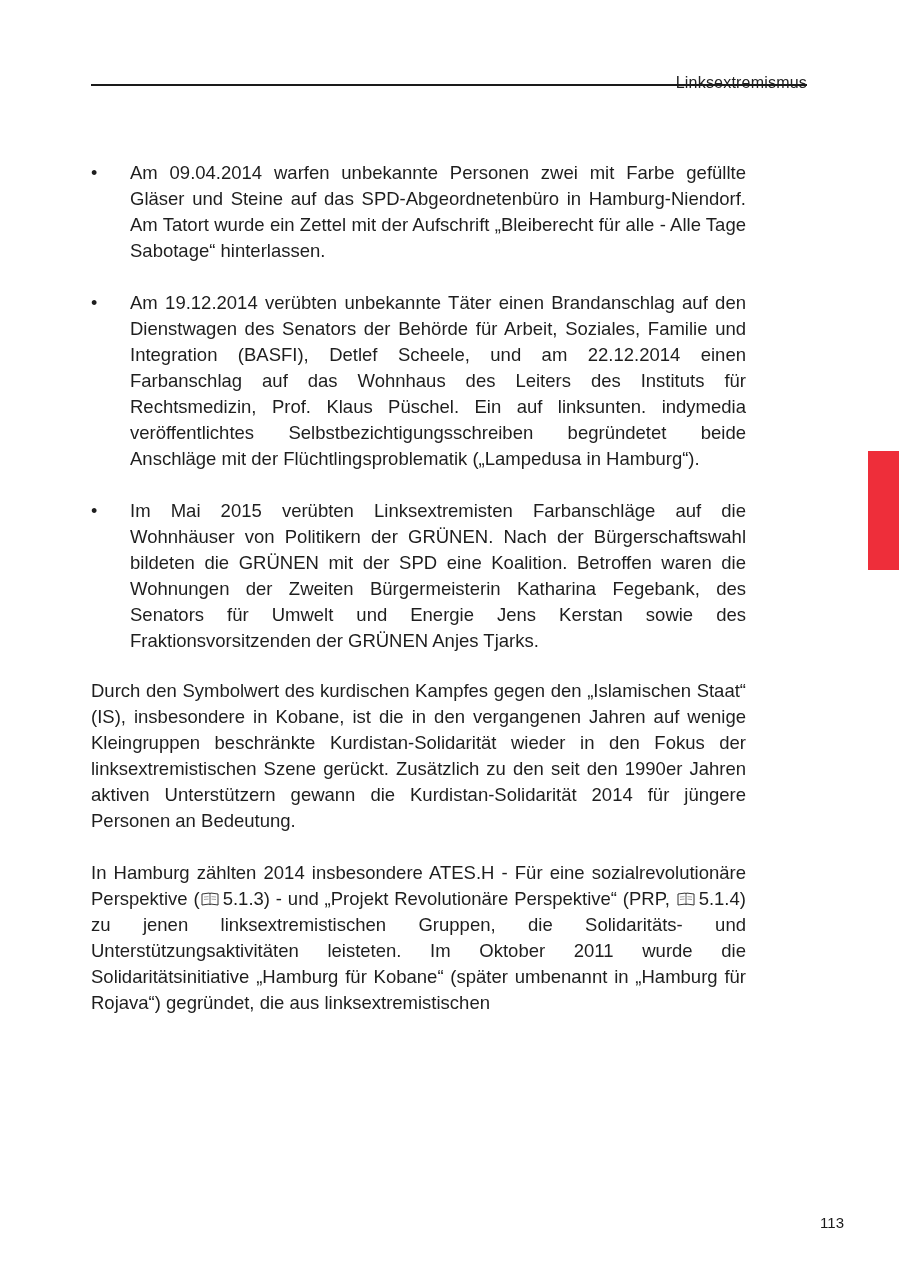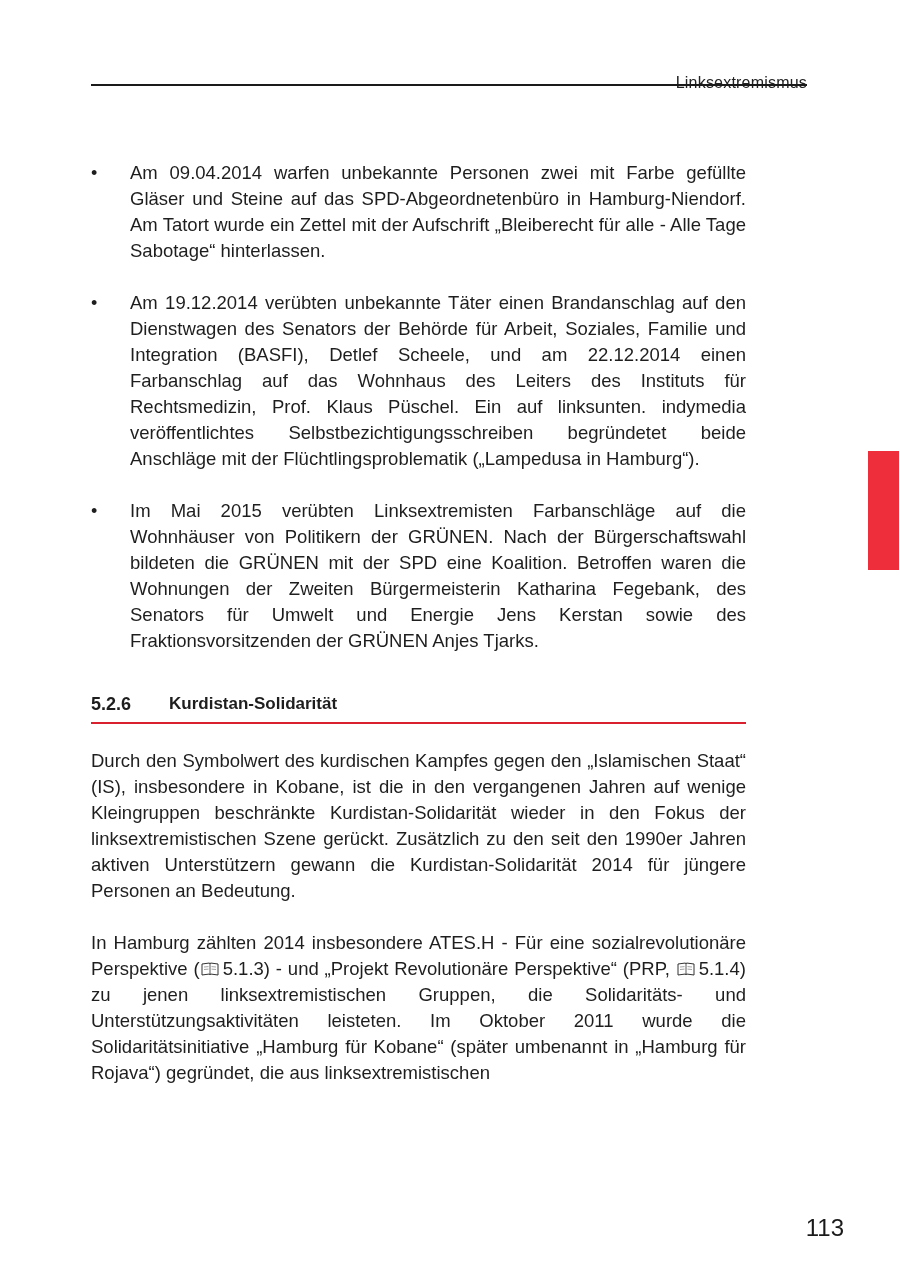--- a/index.html
+++ b/index.html
@@ -13,21 +13,21 @@
   p { margin: 0; font-size: 18.5px; line-height: 26px; text-align: justify; hyphens: manual; }
   .indent { padding-left: 39px; }
   .bullet { position: relative; padding-left: 39px; }
   .bullet .dot { position: absolute; left: 0; top: 0; width: 20px; font-size: 18px; line-height: 26px; }
   .gap-s { height: 24px; }
   .gap-m { height: 26px; }
   .heading { position: relative; margin-top: 40px; height: 28px; border-bottom: 2px solid #d8202e; }
   .heading .num { position: absolute; left: 0; top: 0; font-weight: bold; font-size: 18px; }
   .heading .title { position: absolute; left: 78px; top: 0; font-weight: bold; font-size: 17px; }
   .book-icon { display: inline-block; width: 18px; height: 14px; vertical-align: -1px; margin: 0 4px 0 1px; }
-  .page-number { position: absolute; right: 56px; top: 1214px; font-size: 24px; color: #1a1a1a; }
+  .page-number { position: absolute; right: 56px; top: 1214px; font-size: 15px; color: #1a1a1a; }
 </style>
 </head>
 <body>
 
 <div class="running-head">Linksextremismus</div>
 <div class="head-rule"></div>
 <div class="side-tab"></div>
 
 <div class="content">
   <div class="gap-m"></div>
@@ -42,24 +42,20 @@
     <span class="dot">•</span>
     <p>Am 19.12.2014 verübten unbekannte Täter einen Brandanschlag auf den Dienstwagen des Senators der Behörde für Arbeit, Sozia­les, Familie und Integration (BASFI), Detlef Scheele, und am 22.12.2014 einen Farbanschlag auf das Wohnhaus des Leiters des Instituts für Rechtsmedizin, Prof. Klaus Püschel. Ein auf linksunten. indymedia veröffentlichtes Selbstbezichtigungsschreiben begrün­detet beide Anschläge mit der Flüchtlingsproblematik („Lampedusa in Hamburg“).</p>
   </div>
   <div class="gap-m"></div>
 
   <div class="bullet">
     <span class="dot">•</span>
     <p>Im Mai 2015 verübten Linksextremisten Farbanschläge auf die Wohnhäuser von Politikern der GRÜNEN. Nach der Bürgerschafts­wahl bildeten die GRÜNEN mit der SPD eine Koalition. Betroffen waren die Wohnungen der Zweiten Bürgermeisterin Katharina Fegebank, des Senators für Umwelt und Energie Jens Kerstan sowie des Fraktionsvorsitzenden der GRÜNEN Anjes Tjarks.</p>
   </div>
 
-  <div class="heading">
-    <span class="num">5.2.6</span>
-    <span class="title">Kurdistan-Solidarität</span>
-  </div>
   <div class="gap-s"></div>
 
   <p>Durch den Symbolwert des kurdischen Kampfes gegen den „Islami­schen Staat“ (IS), insbesondere in Kobane, ist die in den vergangenen Jahren auf wenige Kleingruppen beschränkte Kurdistan-Solidarität wie­der in den Fokus der linksextremistischen Szene gerückt. Zusätzlich zu den seit den 1990er Jahren aktiven Unterstützern gewann die Kurdis­tan-Solidarität 2014 für jüngere Personen an Bedeutung.</p>
   <div class="gap-m"></div>
 
   <p>
     <span>In Hamburg zählten 2014 insbesondere ATES.H - Für eine sozialrevo­lutionäre Perspektive (</span><svg class="book-icon" viewBox="0 0 18 14">
         <path d="M1 2 L1 13 L8.5 12 L9 13 L9.5 12 L17 13 L17 2 L9.5 1 L9 2 L8.5 1 Z" fill="none" stroke="#333" stroke-width="1"></path>
         <line x1="9" y1="2" x2="9" y2="12.5" stroke="#333" stroke-width="0.8"></line>
         <line x1="3" y1="5" x2="7.5" y2="4.6" stroke="#666" stroke-width="0.6"></line>

